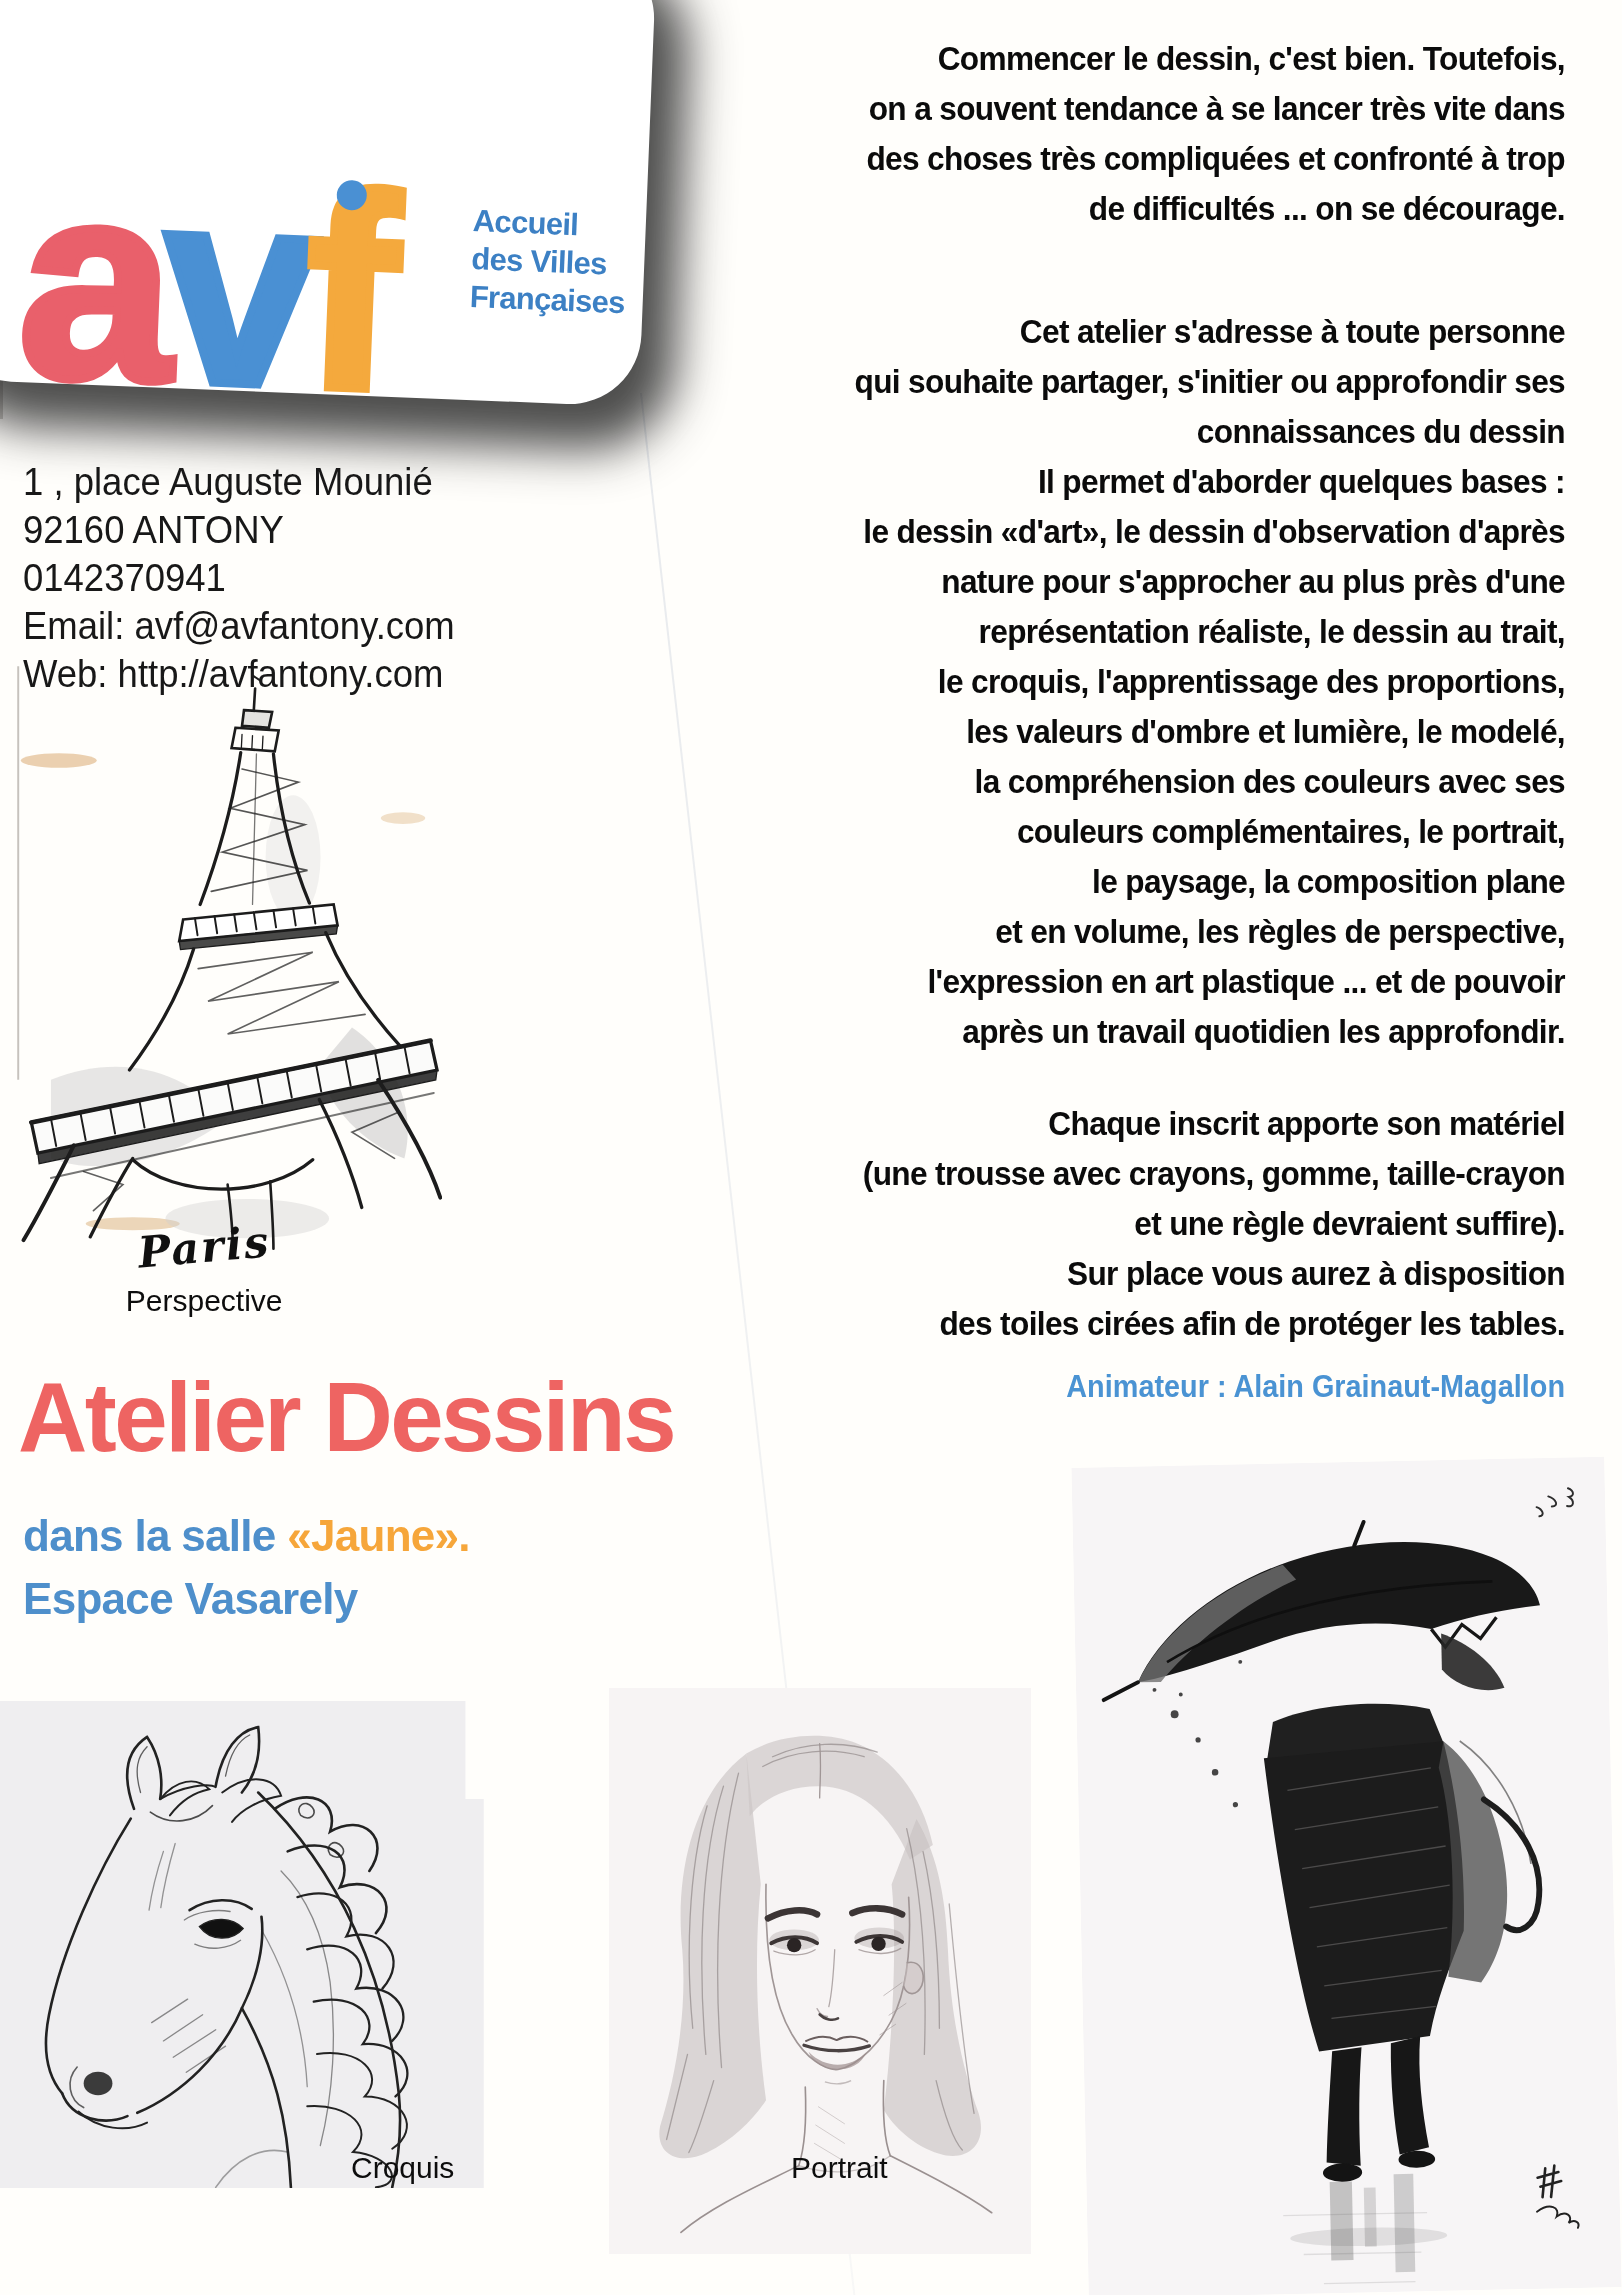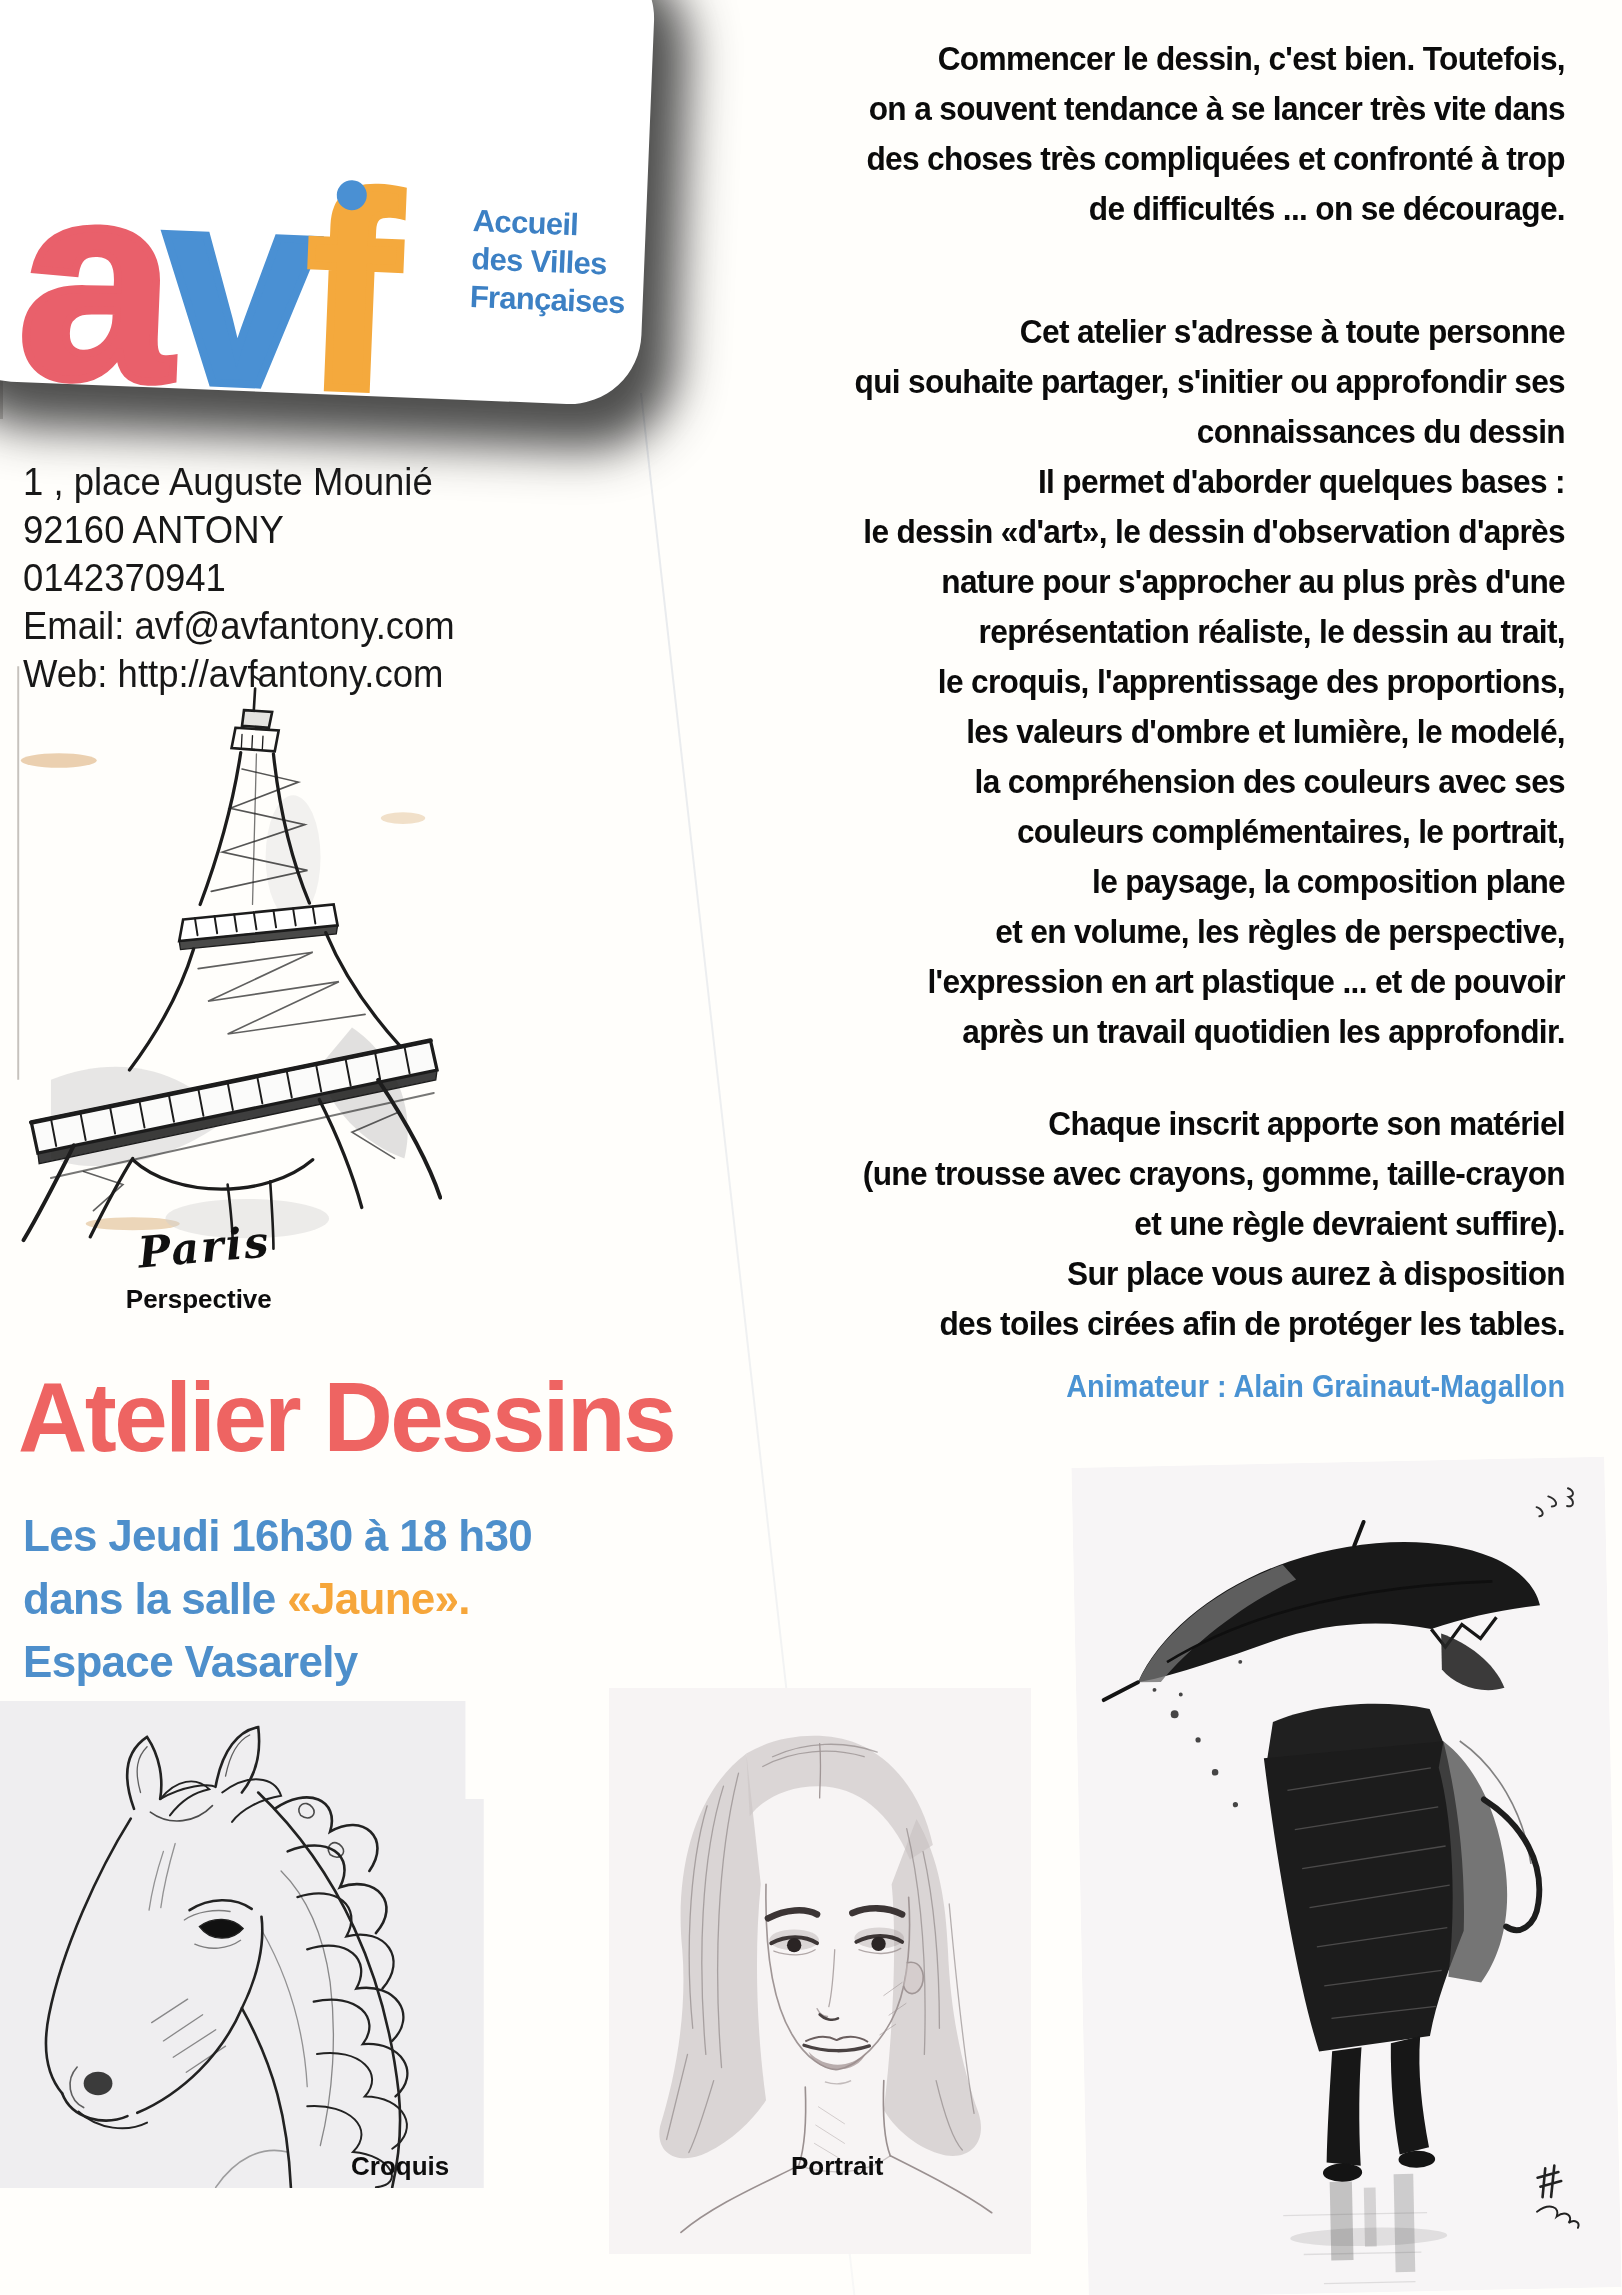--- a/index.html
+++ b/index.html
@@ -34,21 +34,21 @@
   
   .contact{position:absolute;left:23px;top:458px;font-size:38px;font-weight:400;
     line-height:48px;color:#181818;letter-spacing:0;white-space:nowrap;
     transform:scaleX(.96);transform-origin:left top;}
   
   .eiffel{position:absolute;left:9.8px;top:661px;width:432px;height:664px;}
   .eiffel svg{position:absolute;left:0;top:0;}
   .paris-sig{position:absolute;left:128px;top:561px;font-family:"DejaVu Serif",serif;
     font-style:italic;font-weight:700;font-size:43px;color:#101010;
     transform:rotate(-5deg);letter-spacing:2px;}
-  .caption{font-size:26px;font-weight:700;color:#0d0d0d;letter-spacing:0;}
+  .caption{font-size:30px;font-weight:400;color:#0d0d0d;letter-spacing:0;}
   .eiffel .caption{position:absolute;left:116px;top:623px;}
   
   .title{position:absolute;left:18.3px;top:1360px;font-size:99px;font-weight:700;
     color:#ee6462;letter-spacing:-2.6px;white-space:nowrap;
     transform:scaleX(.97);transform-origin:left top;}
   .schedule{position:absolute;left:23px;top:1504px;font-size:44px;font-weight:700;
     color:#4e8fcb;line-height:63px;letter-spacing:-0.7px;white-space:nowrap;}
   .hl{color:#f6a63a;}
   
   .rcol{position:absolute;right:58px;top:0;width:769px;height:1440px;
@@ -138,21 +138,20 @@
         <path d="M110,780 L170,800 L125,840 M590,690 L520,720 L585,760" stroke-width="2.5" opacity=".7"></path>
       </g>
     </svg>
     <div class="paris-sig">Paris</div>
     <div class="caption">Perspective</div>
   </div>
 
   <div class="title">Atelier Dessins</div>
 
   <div class="schedule">
-    <div>Les Jeudi 16h30 à 18 h30</div>
     <div><span>dans la salle </span><span class="hl">«Jaune».</span></div>
     <div>Espace Vasarely</div>
   </div>
 
   <div class="rcol">
     <div class="para p1">
       <div>Commencer le dessin, c'est bien. Toutefois,</div>
       <div>on a souvent tendance à se lancer très vite dans</div>
       <div>des choses très compliquées et confronté à trop</div>
       <div>de difficultés ... on se décourage.</div>

